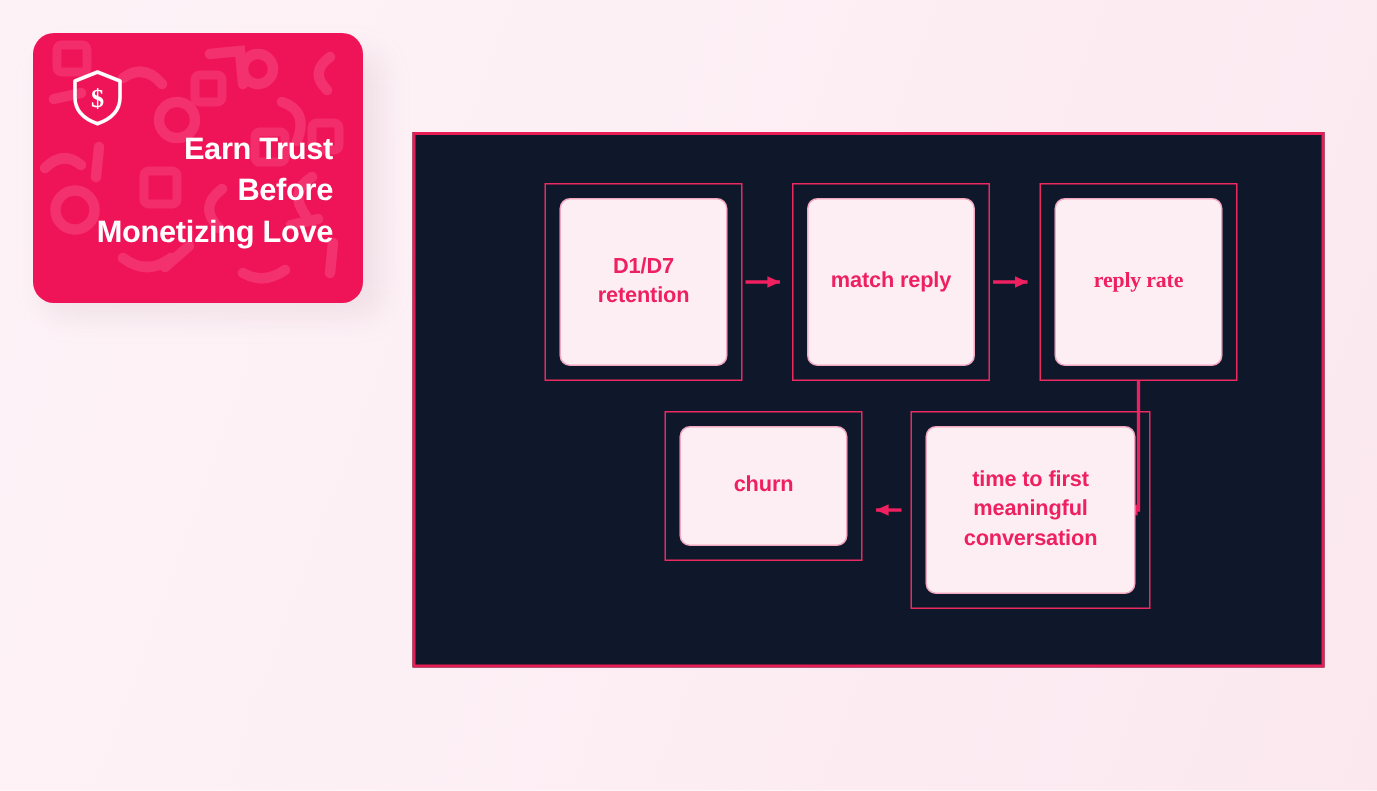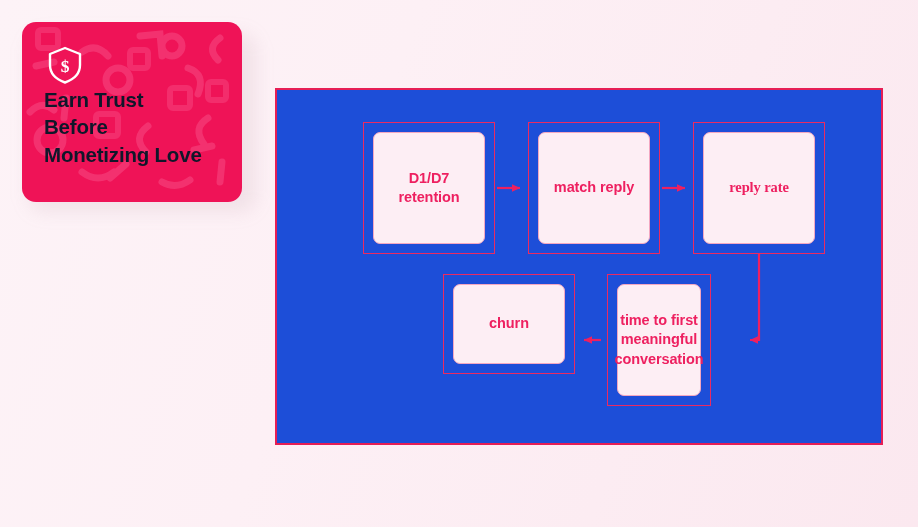--- a/index.html
+++ b/index.html
@@ -52,37 +52,38 @@
     box-sizing: border-box;
     display: flex;
     flex-direction: column;
     justify-content: space-between;
   }
   #shield-icon-wrap {
     width: 42px;
     height: 42px;
   }
   #promo-title {
-    color: #0f172a;
+    color: #ffffff;
     font-size: 20.5px;
     font-weight: bold;
     line-height: 1.34;
     letter-spacing: -0.2px;
     white-space: pre-line;
     margin-bottom: 18px;
+    text-align: right;
   }
 
   
   #diagram-container {
     position: absolute;
     left: 275px;
     top: 88px;
     width: 608px;
     height: 357px;
-    background: #1d4ed8;
+    background: #0f172a;
     border: 2px solid #e61e55;
     box-sizing: border-box;
   }
   #diagram-svg {
     position: absolute;
     left: 0;
     top: 0;
   }
 
   
@@ -201,21 +202,21 @@
         <span class="node-label">reply rate</span>
       </div>
     </div>
 
     <div class="node-outer" style="left:166px; top:184px; width:132px; height:100px;padding-left:11px;">
       <div class="node-inner">
         <span class="node-label">churn</span>
       </div>
     </div>
 
-    <div class="node-outer" style="left:330px; top:184px; width:104px; height:132px;">
+    <div class="node-outer" style="left:330px; top:184px; width:160px; height:132px;">
       <div class="node-inner">
         <span class="node-label">time to first
 meaningful
 conversation</span>
       </div>
     </div>
 
   </div>
 </div>
 

